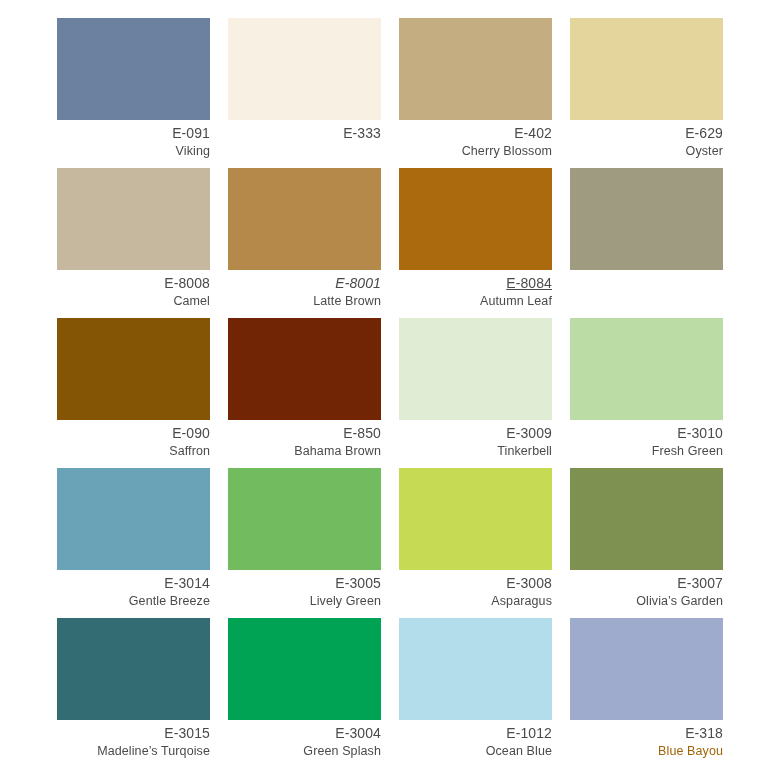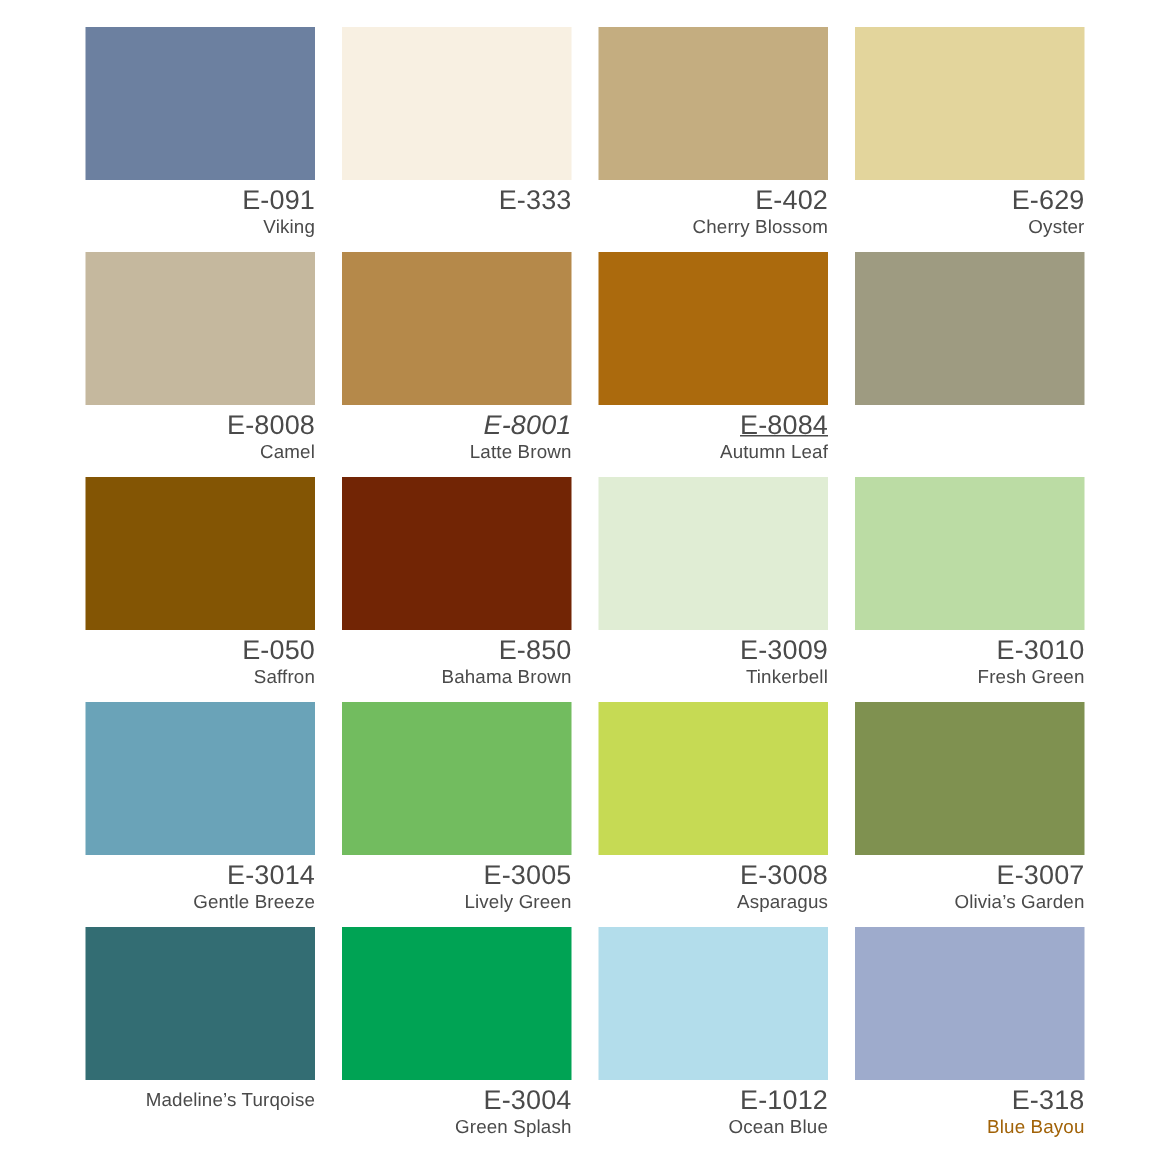--- a/index.html
+++ b/index.html
@@ -45,21 +45,21 @@
     border: 0;
   }
   .swatch-caption {
     width: 153px;
     text-align: right;
     padding-top: 4px;
     box-sizing: border-box;
   }
   .swatch-code {
     display: block;
-    font-size: 18px;
+    font-size: 14px;
     line-height: 18px;
     color: #4a4a4a;
     letter-spacing: 0.1px;
     white-space: nowrap;
   }
   .swatch-name {
     display: block;
     font-size: 12.5px;
     line-height: 18px;
     color: #4a4a4a;
@@ -119,21 +119,21 @@
           <span class="swatch-code" style="color: rgb(74, 74, 74); text-decoration: underline;">E-8084</span>
           <span class="swatch-name" style="color: rgb(74, 74, 74);">Autumn Leaf</span>
         </div>
       </div>
       <div class="swatch-cell">
         <div class="swatch-chip" style="background-color: rgb(158, 155, 129);"></div>
       </div>
       <div class="swatch-cell">
         <div class="swatch-chip" style="background-color: rgb(131, 85, 4);"></div>
         <div class="swatch-caption">
-          <span class="swatch-code" style="color: rgb(74, 74, 74);">E-050</span>
+          <span class="swatch-code" style="color: rgb(74, 74, 74);">E-090</span>
           <span class="swatch-name" style="color: rgb(74, 74, 74);">Saffron</span>
         </div>
       </div>
       <div class="swatch-cell">
         <div class="swatch-chip" style="background-color: rgb(114, 37, 5);"></div>
         <div class="swatch-caption">
           <span class="swatch-code" style="color: rgb(74, 74, 74);">E-850</span>
           <span class="swatch-name" style="color: rgb(74, 74, 74);">Bahama Brown</span>
         </div>
       </div>
@@ -175,20 +175,21 @@
       <div class="swatch-cell">
         <div class="swatch-chip" style="background-color: rgb(127, 145, 80);"></div>
         <div class="swatch-caption">
           <span class="swatch-code" style="color: rgb(74, 74, 74);">E-3007</span>
           <span class="swatch-name" style="color: rgb(74, 74, 74);">Olivia’s Garden</span>
         </div>
       </div>
       <div class="swatch-cell">
         <div class="swatch-chip" style="background-color: rgb(51, 109, 115);"></div>
         <div class="swatch-caption">
+          <span class="swatch-code" style="color: rgb(74, 74, 74);">E-3015</span>
           <span class="swatch-name" style="color: rgb(74, 74, 74);">Madeline’s Turqoise</span>
         </div>
       </div>
       <div class="swatch-cell">
         <div class="swatch-chip" style="background-color: rgb(0, 163, 84);"></div>
         <div class="swatch-caption">
           <span class="swatch-code" style="color: rgb(74, 74, 74);">E-3004</span>
           <span class="swatch-name" style="color: rgb(74, 74, 74);">Green Splash</span>
         </div>
       </div>

